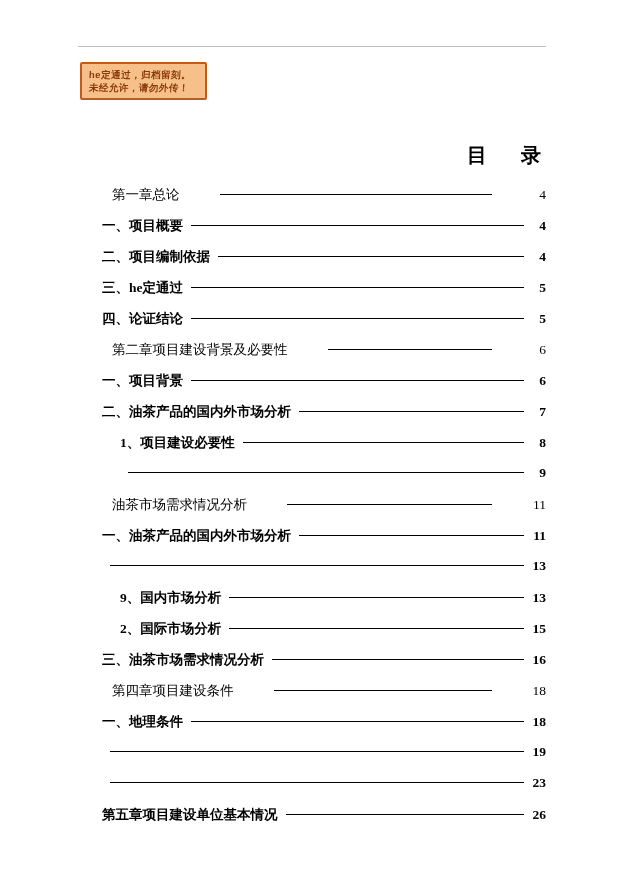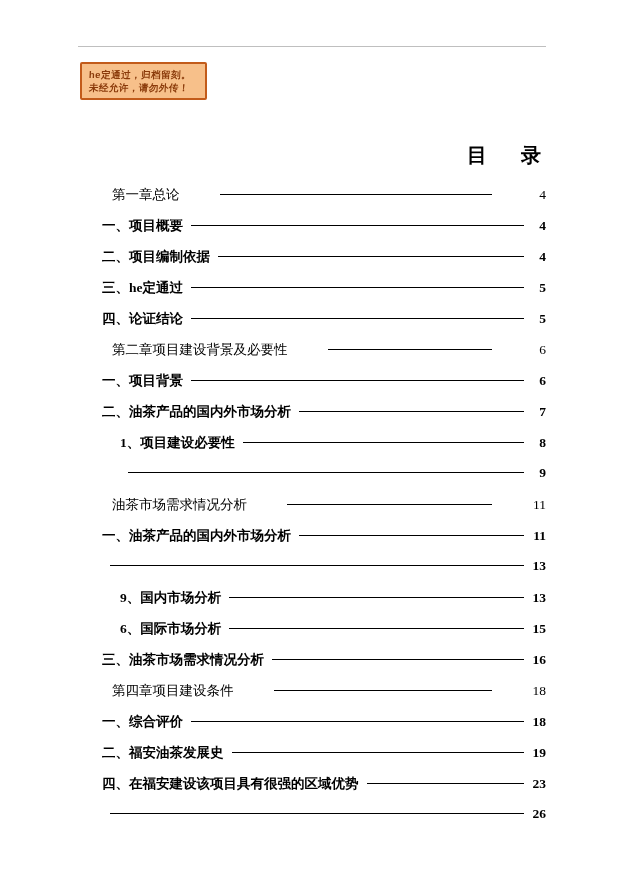--- a/index.html
+++ b/index.html
@@ -193,48 +193,47 @@
       <div class="toc-row lvl1">
         <span class="leader"></span>
         <span class="page-num b">13</span>
       </div>
       <div class="toc-row lvl2">
         <span class="label b">9、国内市场分析</span>
         <span class="leader"></span>
         <span class="page-num b">13</span>
       </div>
       <div class="toc-row lvl2">
-        <span class="label b">6、国际市场分析</span>
+        <span class="label b">2、国际市场分析</span>
         <span class="leader"></span>
         <span class="page-num b">15</span>
       </div>
       <div class="toc-row lvl1">
         <span class="label b sz14">三、油茶市场需求情况分析</span>
         <span class="leader"></span>
         <span class="page-num b">16</span>
       </div>
       <div class="toc-row lvl0">
         <span class="label">第四章项目建设条件</span>
         <span class="leader"></span>
         <span class="page-num">18</span>
       </div>
       <div class="toc-row lvl1">
-        <span class="label b sz14">一、综合评价</span>
+        <span class="label b sz14">一、地理条件</span>
         <span class="leader"></span>
         <span class="page-num b">18</span>
       </div>
       <div class="toc-row lvl1">
-        <span class="label b sz14">二、福安油茶发展史</span>
         <span class="leader"></span>
         <span class="page-num b">19</span>
       </div>
       <div class="toc-row lvl1">
-        <span class="label b sz14">四、在福安建设该项目具有很强的区域优势</span>
         <span class="leader"></span>
         <span class="page-num b">23</span>
       </div>
       <div class="toc-row lvl1">
+        <span class="label b sz14">第五章项目建设单位基本情况</span>
         <span class="leader"></span>
         <span class="page-num b">26</span>
       </div>
     </div>
 
 </div>
 
 </body></html>

